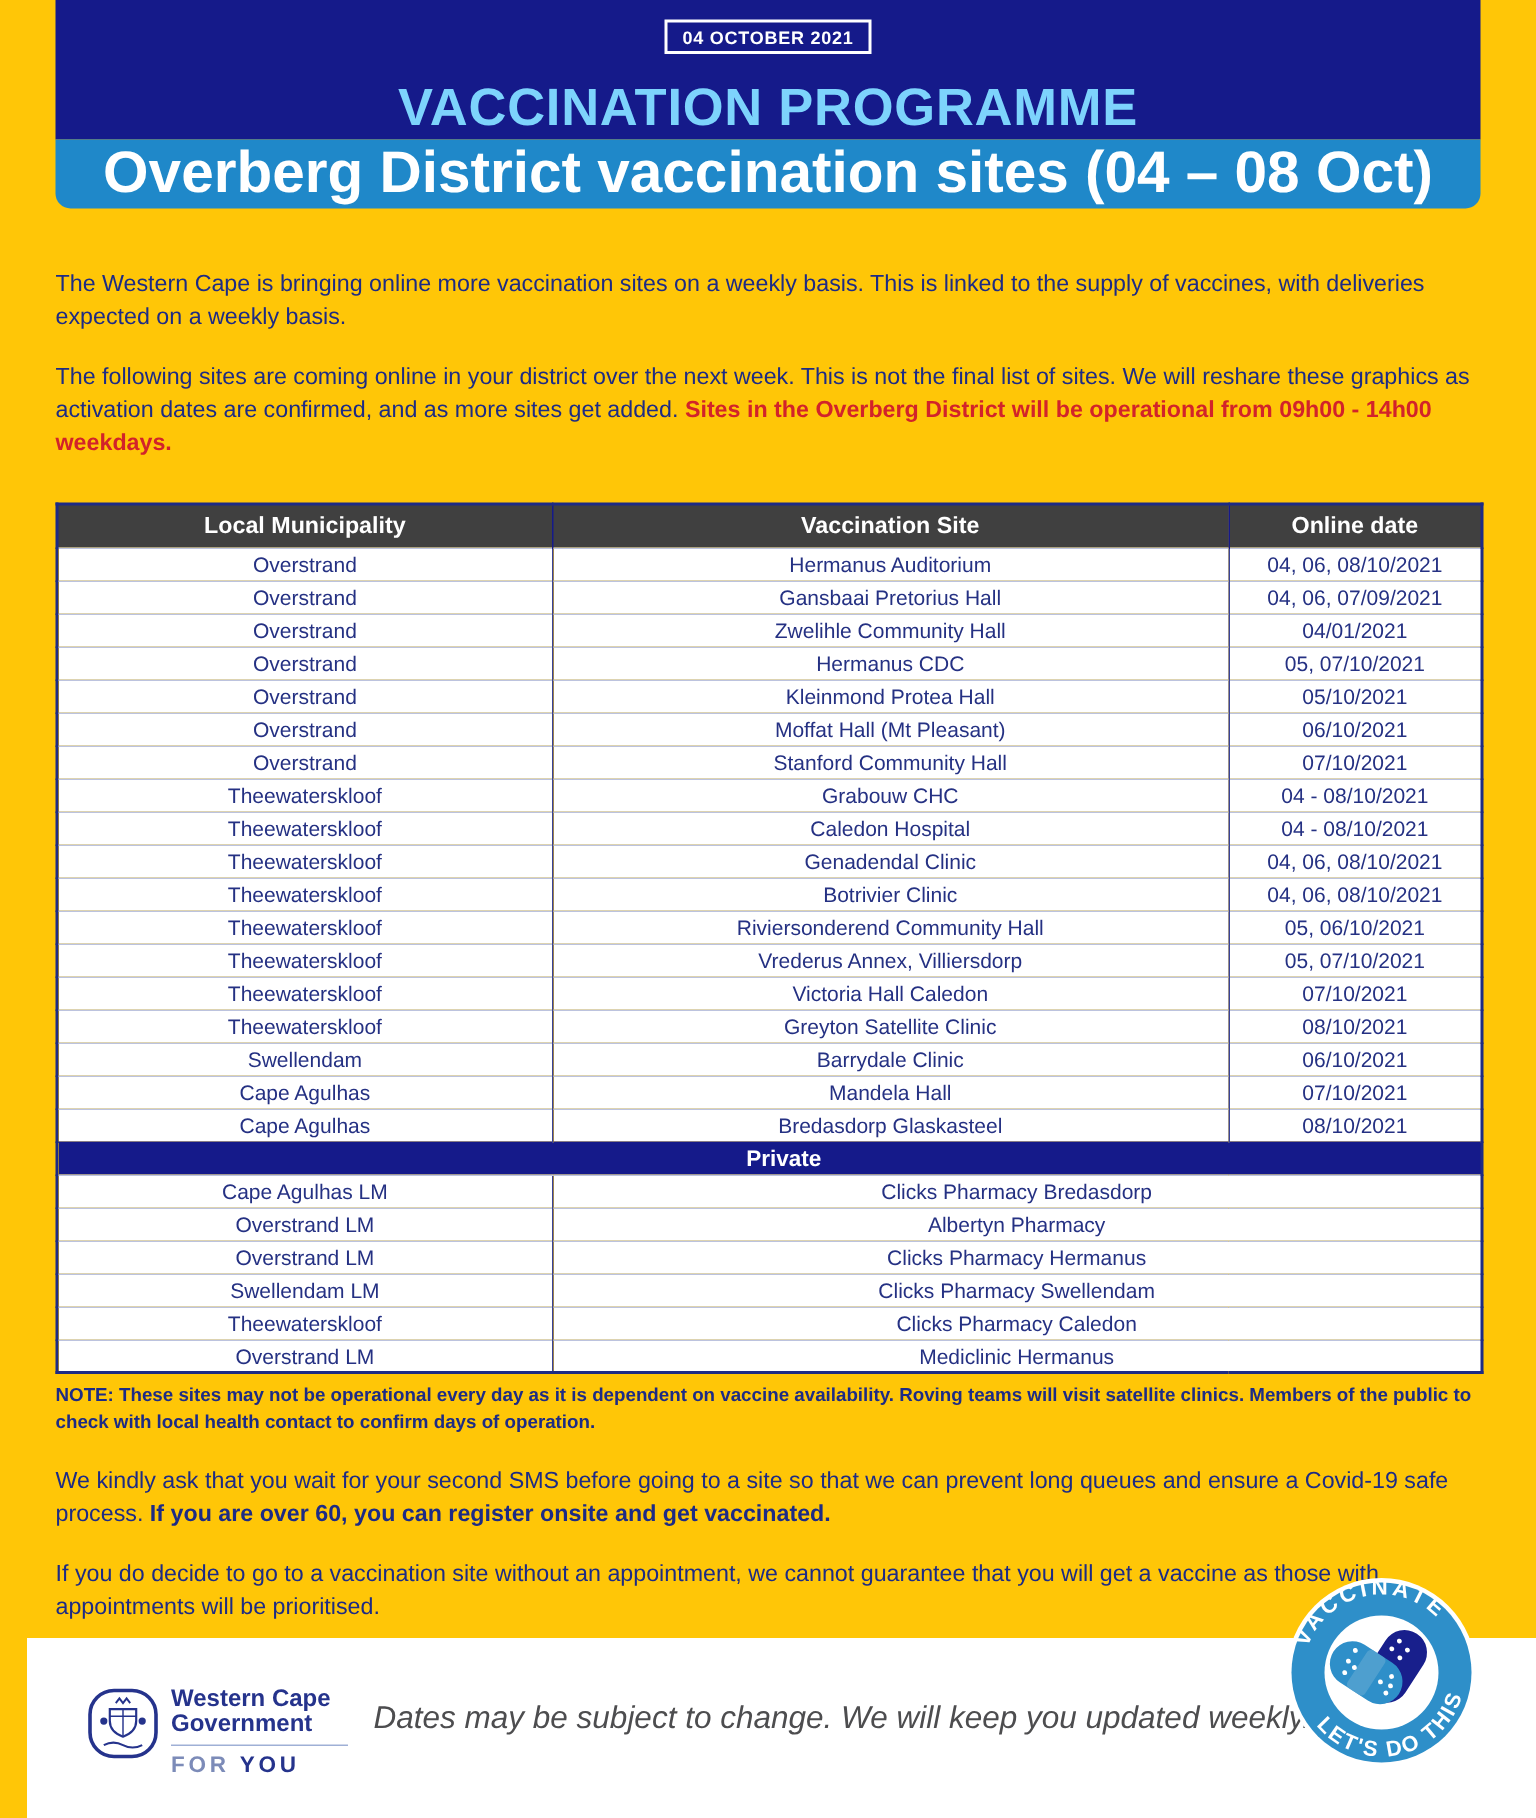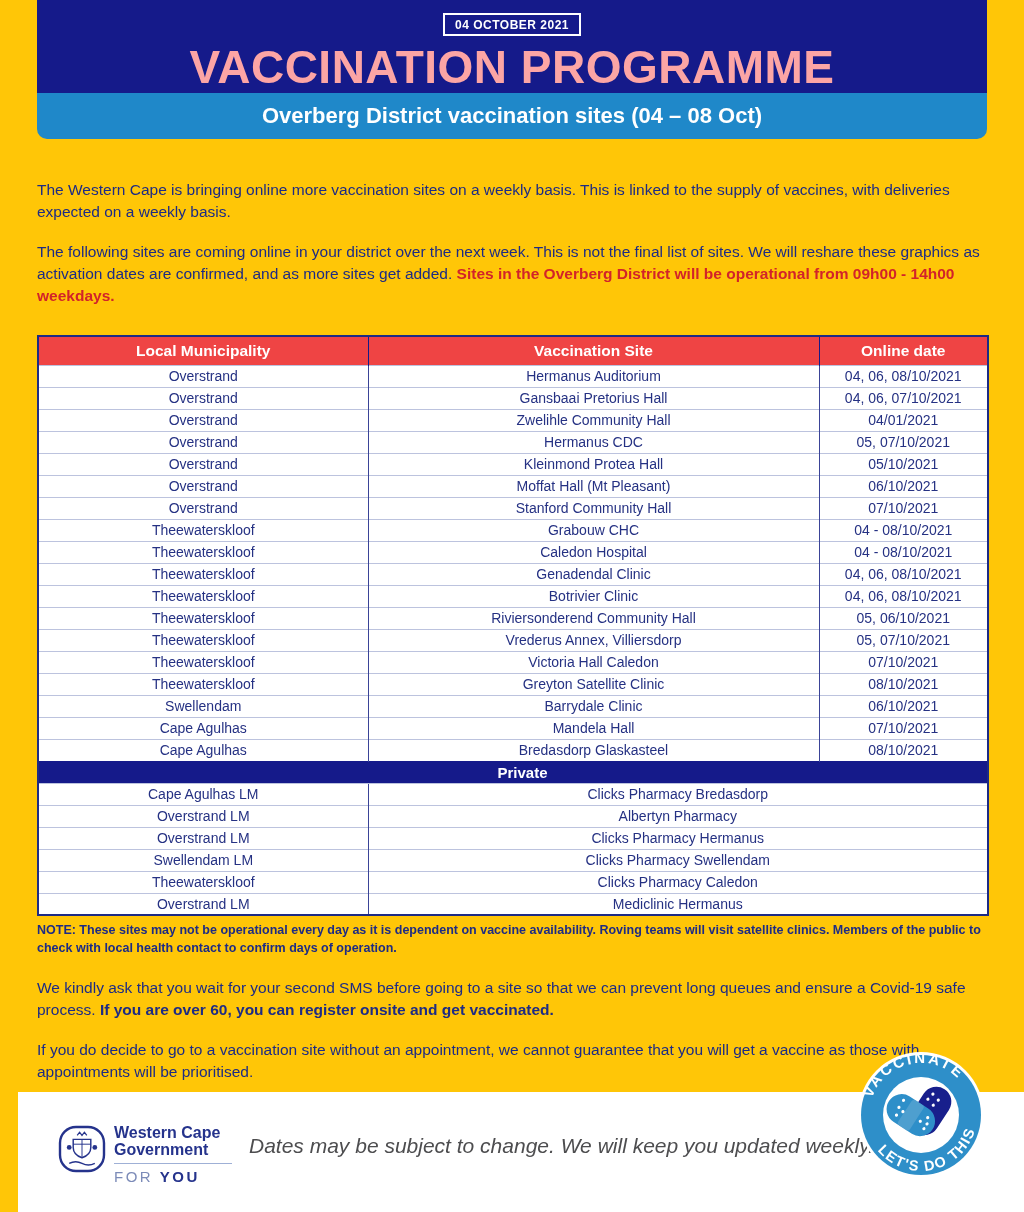--- a/index.html
+++ b/index.html
@@ -24,37 +24,37 @@
     margin-top: 13px;
     border: 2px solid #ffffff;
     color: #ffffff;
     font-size: 12px;
     font-weight: bold;
     letter-spacing: 0.5px;
     padding: 3px 10px 2px 10px;
     text-align: center;
   }
   .page-title {
-    margin-top: 4px;
-    color: #fca5a5;
-    font-size: 46px;
+    margin-top: 16px;
+    color: #7dd3fc;
+    font-size: 35px;
     font-weight: bold;
     letter-spacing: 0.5px;
     white-space: nowrap;
   }
   .banner-blue {
     position: absolute;
     left: 37px; top: 93px; width: 950px; height: 46px;
     background: #1F88C9;
     border-radius: 0 0 10px 10px;
     display: flex; align-items: center; justify-content: center;
   }
   .subtitle {
     color: #ffffff;
-    font-size: 22px;
+    font-size: 39px;
     font-weight: bold;
     white-space: nowrap;
   }
   
   .content { position: absolute; left: 37px; top: 149px; width: 950px; }
   .para {
     color: #1D2B85;
     font-size: 15.5px;
     line-height: 1.42;
   }
@@ -67,21 +67,21 @@
     margin-top: 28px;
     width: 950px;
     border-collapse: collapse;
     table-layout: fixed;
     border: 2px solid #1D2B85;
   }
   .sites-table col.c1 { width: 330px; }
   .sites-table col.c2 { width: 451px; }
   .sites-table col.c3 { width: 169px; }
   .sites-table th {
-    background: #ef4444;
+    background: #404040;
     color: #ffffff;
     font-size: 15.5px;
     font-weight: bold;
     height: 29px;
     text-align: center;
     border-left: 1px solid #151A8A;
   }
   .sites-table td {
     background: #ffffff;
     color: #253183;
@@ -122,21 +122,21 @@
   }
   .wcg-logo {
     position: absolute; left: 40px; top: 33px;
     display: flex; align-items: flex-start;
   }
   .crest { width: 48px; height: 48px; }
   .logo-text { margin-left: 8px; }
   .logo-line { color: #25338C; font-size: 16px; font-weight: bold; line-height: 1.05; }
   .logo-rule { width: 118px; height: 1px; background: #9FB0D6; margin: 4px 0 4px 0; }
   .logo-foryou { font-size: 15px; letter-spacing: 2.5px; }
-  .logo-for { color: #7C8BB8; font-weight: normal; text-align: right; }
+  .logo-for { color: #7C8BB8; font-weight: bold; text-align: right; }
   .logo-you { color: #25338C; font-weight: bold; }
   .footer-note {
     position: absolute; left: 231px; top: 42px;
     color: #4D4D4F;
     font-size: 21px;
     white-space: nowrap;
     font-style: italic;
   }
   .vaccinate-badge {
     position: absolute; left: 857px; top: 1051px;
@@ -175,21 +175,21 @@
       </thead>
       <tbody>
           <tr>
             <td>Overstrand</td>
             <td>Hermanus Auditorium</td>
             <td>04, 06, 08/10/2021</td>
           </tr>
           <tr>
             <td>Overstrand</td>
             <td>Gansbaai Pretorius Hall</td>
-            <td>04, 06, 07/10/2021</td>
+            <td>04, 06, 07/09/2021</td>
           </tr>
           <tr>
             <td>Overstrand</td>
             <td>Zwelihle Community Hall</td>
             <td>04/01/2021</td>
           </tr>
           <tr>
             <td>Overstrand</td>
             <td>Hermanus CDC</td>
             <td>05, 07/10/2021</td>

